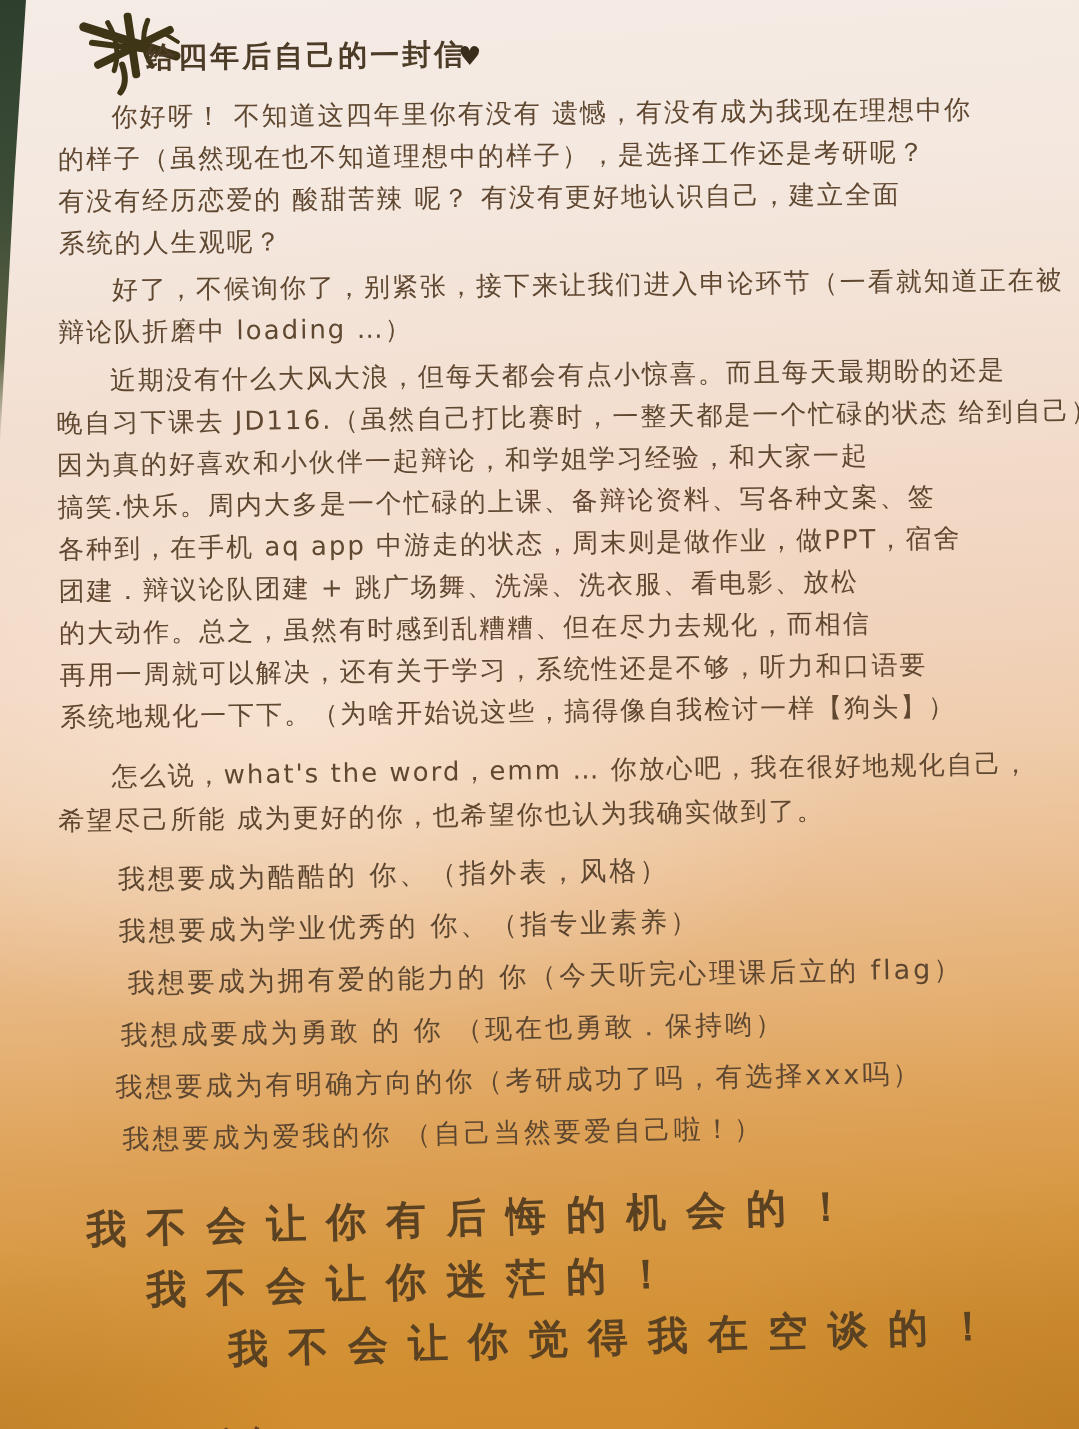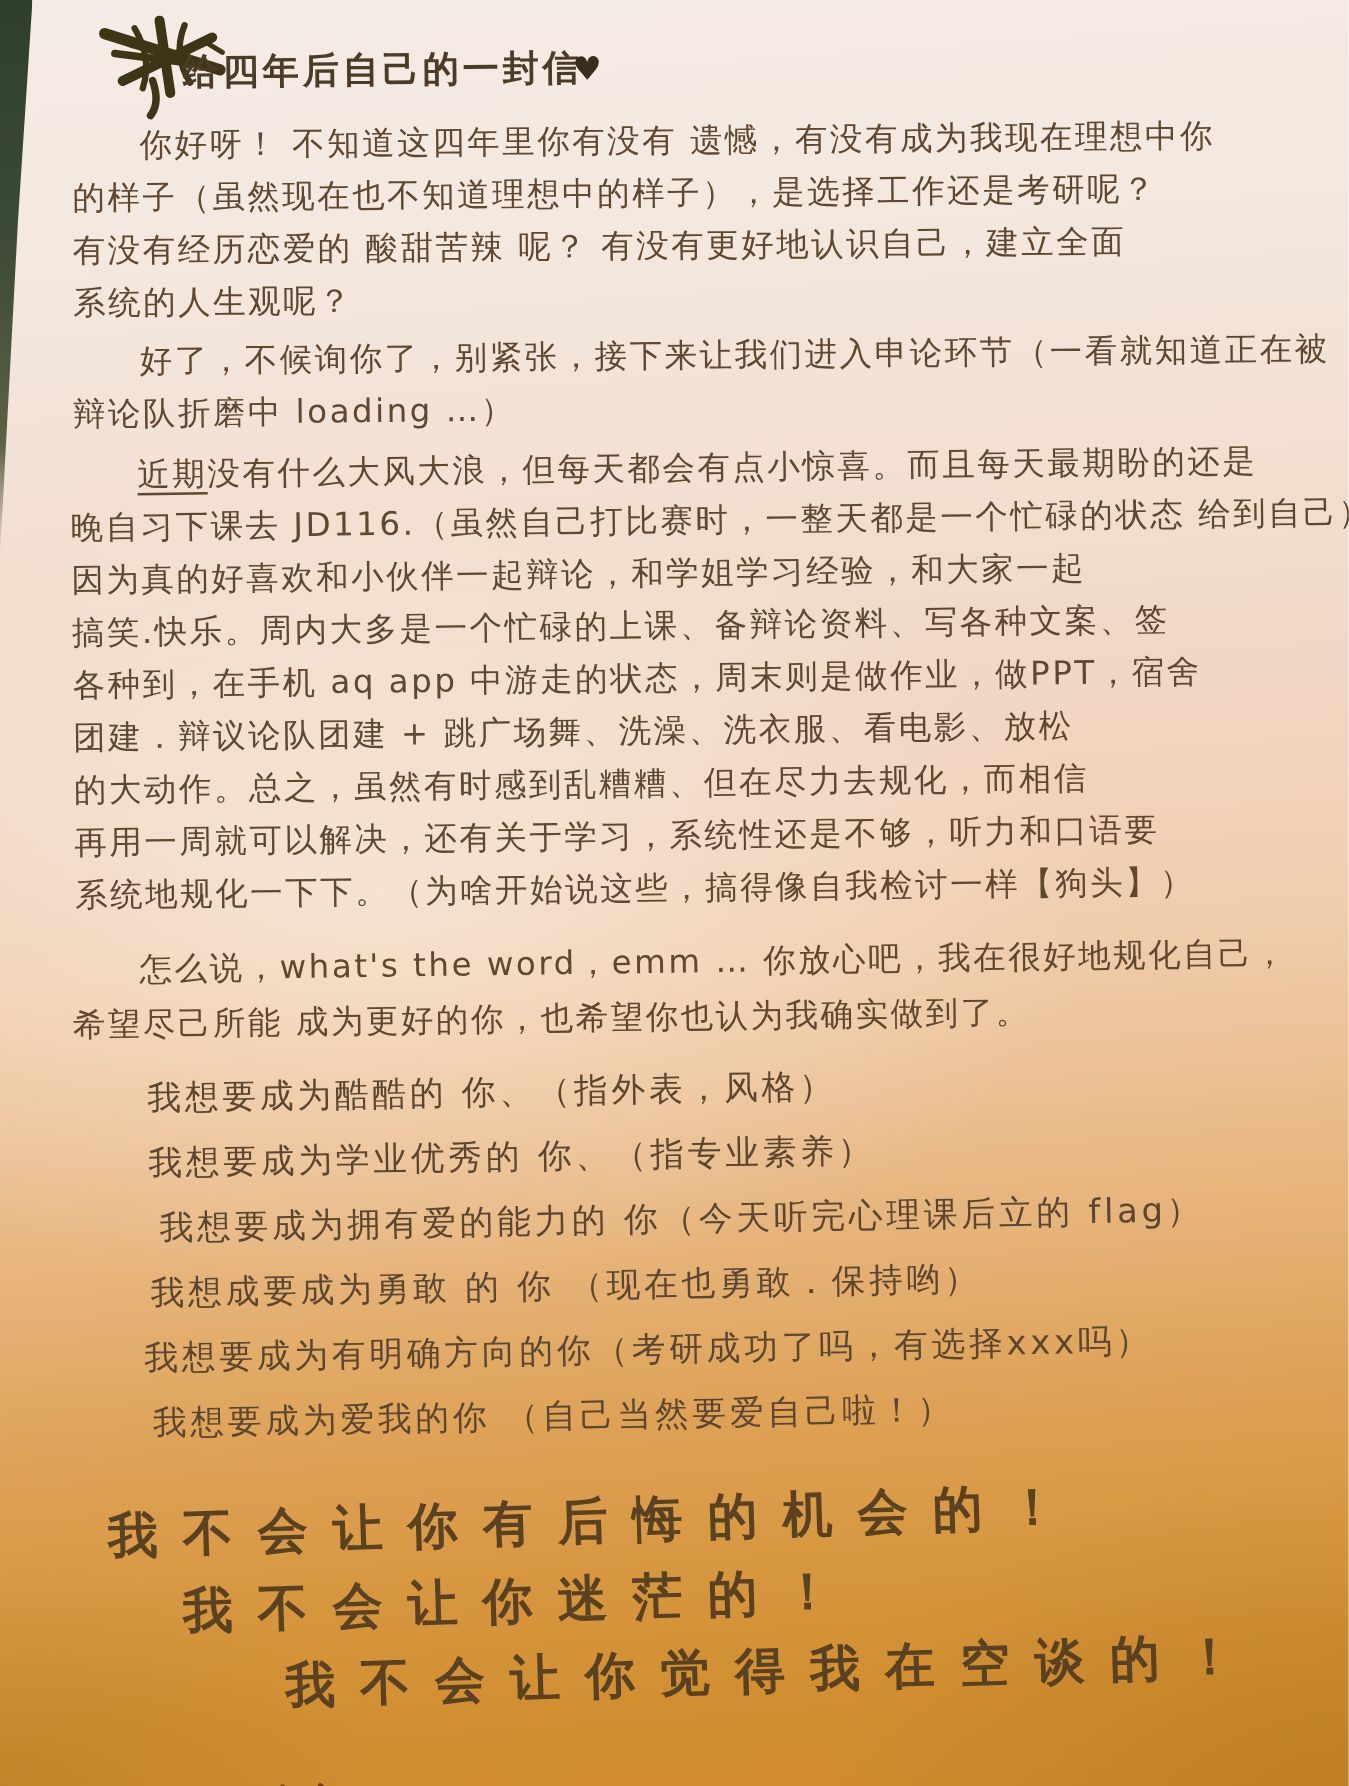--- a/index.html
+++ b/index.html
@@ -40,21 +40,21 @@
   }
   .heart{position:absolute;left:400px;top:26px;font-size:26px;color:#3a2d1c;}
   .para{margin:0;}
   .line{font-size:26px;line-height:42px;letter-spacing:2px;color:#5f4730;white-space:nowrap;}
   .first{text-indent:54px;}
   .p1{transform:rotate(-0.5deg);margin-top:6px;}
   .p2{transform:rotate(-0.6deg);margin-top:4px;}
   .p3{transform:rotate(-0.7deg);margin-top:6px;}
   .p4{transform:rotate(-0.8deg);margin-top:16px;}
   .p4 .line{line-height:44px;}
-  .underlined{text-decoration:underline;text-underline-offset:6px;}
+  .underlined{text-underline-offset:6px;}
   .wishes{margin-top:10px;transform:rotate(-1deg);}
   .wish{font-size:27px;line-height:52px;letter-spacing:3px;color:#5d4630;margin-left:62px;white-space:nowrap;}
   .wish:nth-child(3){margin-left:70px;}
   .wish:nth-child(5){margin-left:56px;}
   .declarations{margin-top:26px;transform:rotate(-1.8deg);}
   .decl{font-size:40px;line-height:62px;letter-spacing:20px;color:#5a4122;white-space:nowrap;font-weight:bold;}
   .decl-0{margin-left:30px;}
   .decl-1{margin-left:88px;}
   .decl-2{margin-left:168px;}
   .closing{

